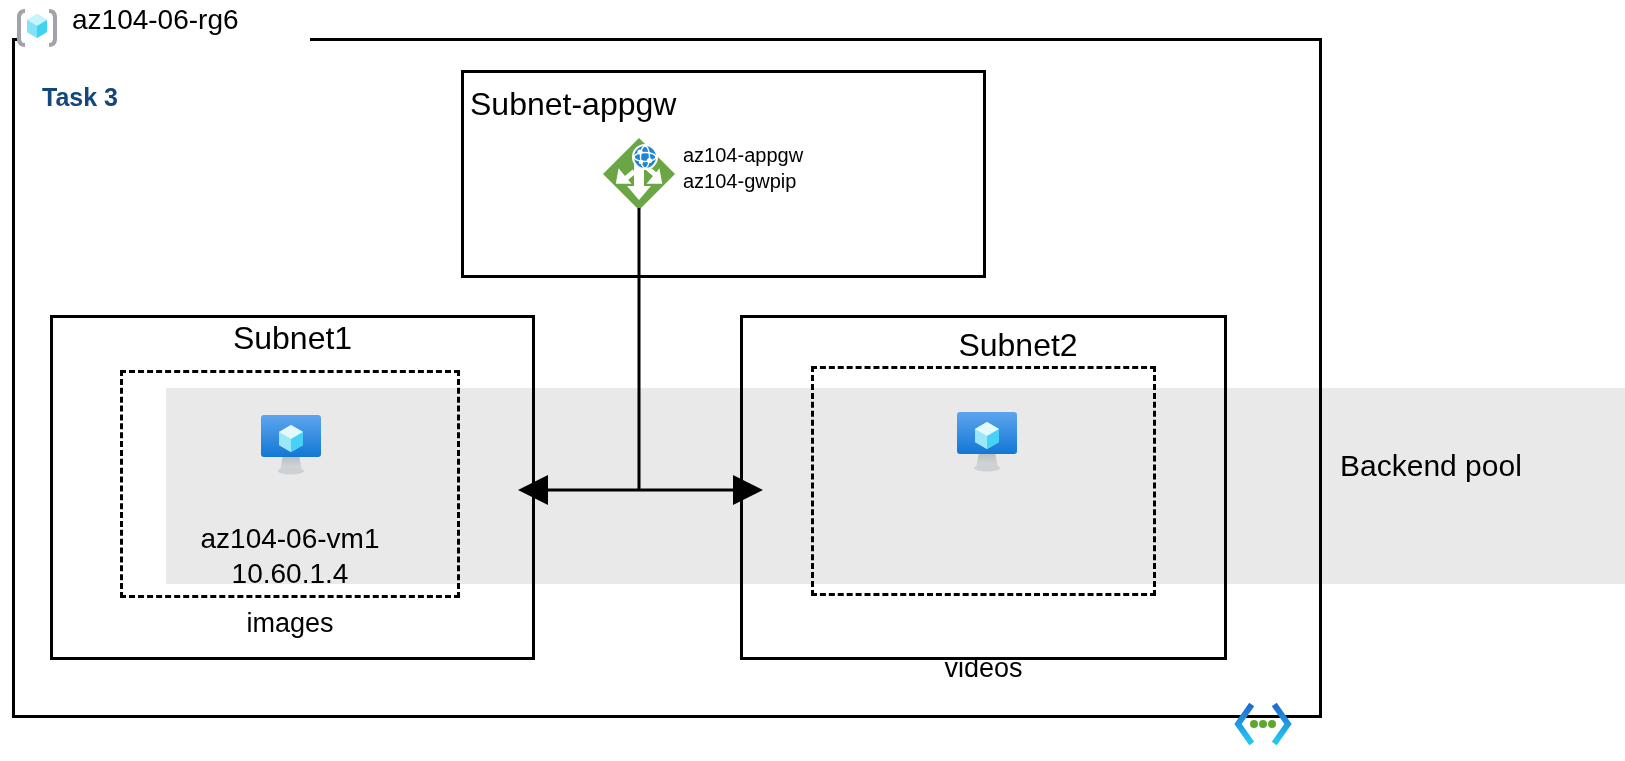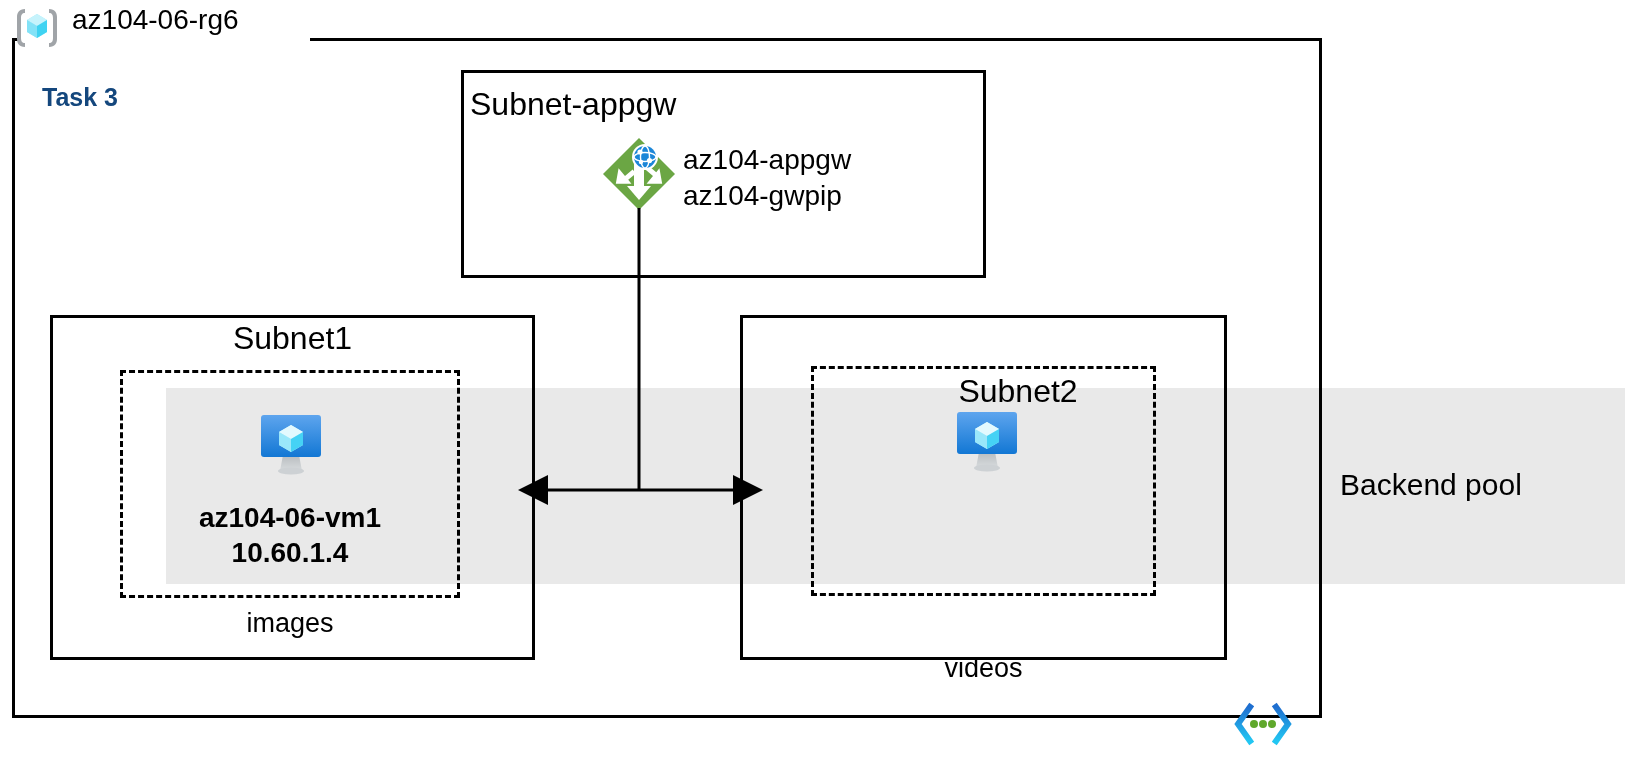--- a/index.html
+++ b/index.html
@@ -79,21 +79,21 @@
     position: absolute;
     left: 166px;
     top: 388px;
     width: 1459px;
     height: 196px;
     background: #e9e9e9;
   }
   .backend-label {
     position: absolute;
     left: 1340px;
-    top: 468px;
+    top: 449px;
     font-size: 30px;
     color: #000000;
     white-space: nowrap;
   }
 
   
   .subnet-box {
     position: absolute;
     border: 3px solid #000000;
     box-sizing: border-box;
@@ -104,41 +104,41 @@
   #subnet2-box      { left: 740px; top: 315px; width: 487px; height: 345px; }
 
   .subnet-title {
     position: absolute;
     font-size: 32px;
     color: #000000;
     white-space: nowrap;
   }
   #subnet-appgw-title { left: 470px; top: 86px; }
   #subnet1-title { left: 50px; top: 320px; width: 485px; text-align: center; }
-  #subnet2-title { left: 740px; top: 327px; width: 556px; text-align: center; margin-top: 46px; }
+  #subnet2-title { left: 740px; top: 327px; width: 556px; text-align: center; }
 
   
   .vm-dashed {
     position: absolute;
     border: 3px dashed #000000;
     box-sizing: border-box;
     background: transparent;
   }
   #vm1-dashed { left: 120px; top: 370px; width: 340px; height: 228px; }
   #vm2-dashed { left: 811px; top: 366px; width: 345px; height: 230px; }
 
   .vm-stack {
     position: absolute;
     text-align: center;
     font-size: 28px;
     line-height: 1.25;
     color: #000000;
     white-space: nowrap;
   }
-  #vm1-stack { left: 120px; top: 500px; width: 340px; font-weight: bold; }
+  #vm1-stack { left: 120px; top: 521px; width: 340px; }
   #vm2-stack { left: 811px; top: 498px; width: 345px; }
 
   .vm-icon-wrap { position: absolute; }
   #vm1-icon { left: 253px; top: 405px; }
   #vm2-icon { left: 949px; top: 402px; }
 
   .group-caption {
     position: absolute;
     font-size: 27px;
     color: #000000;
@@ -147,21 +147,21 @@
   }
   #subnet1-caption { left: 120px; top: 608px; width: 340px; }
   #subnet2-caption { left: 811px; top: 613px; width: 345px; margin-top: 40px; }
 
   
   #appgw-icon { position: absolute; left: 601px; top: 136px; }
   .appgw-names {
     position: absolute;
     left: 683px;
     top: 142px;
-    font-size: 28px;
+    font-size: 20px;
     line-height: 1.3;
     color: #000000;
     white-space: nowrap;
   }
 
   
   #connector-svg {
     position: absolute;
     left: 0;
     top: 0;

